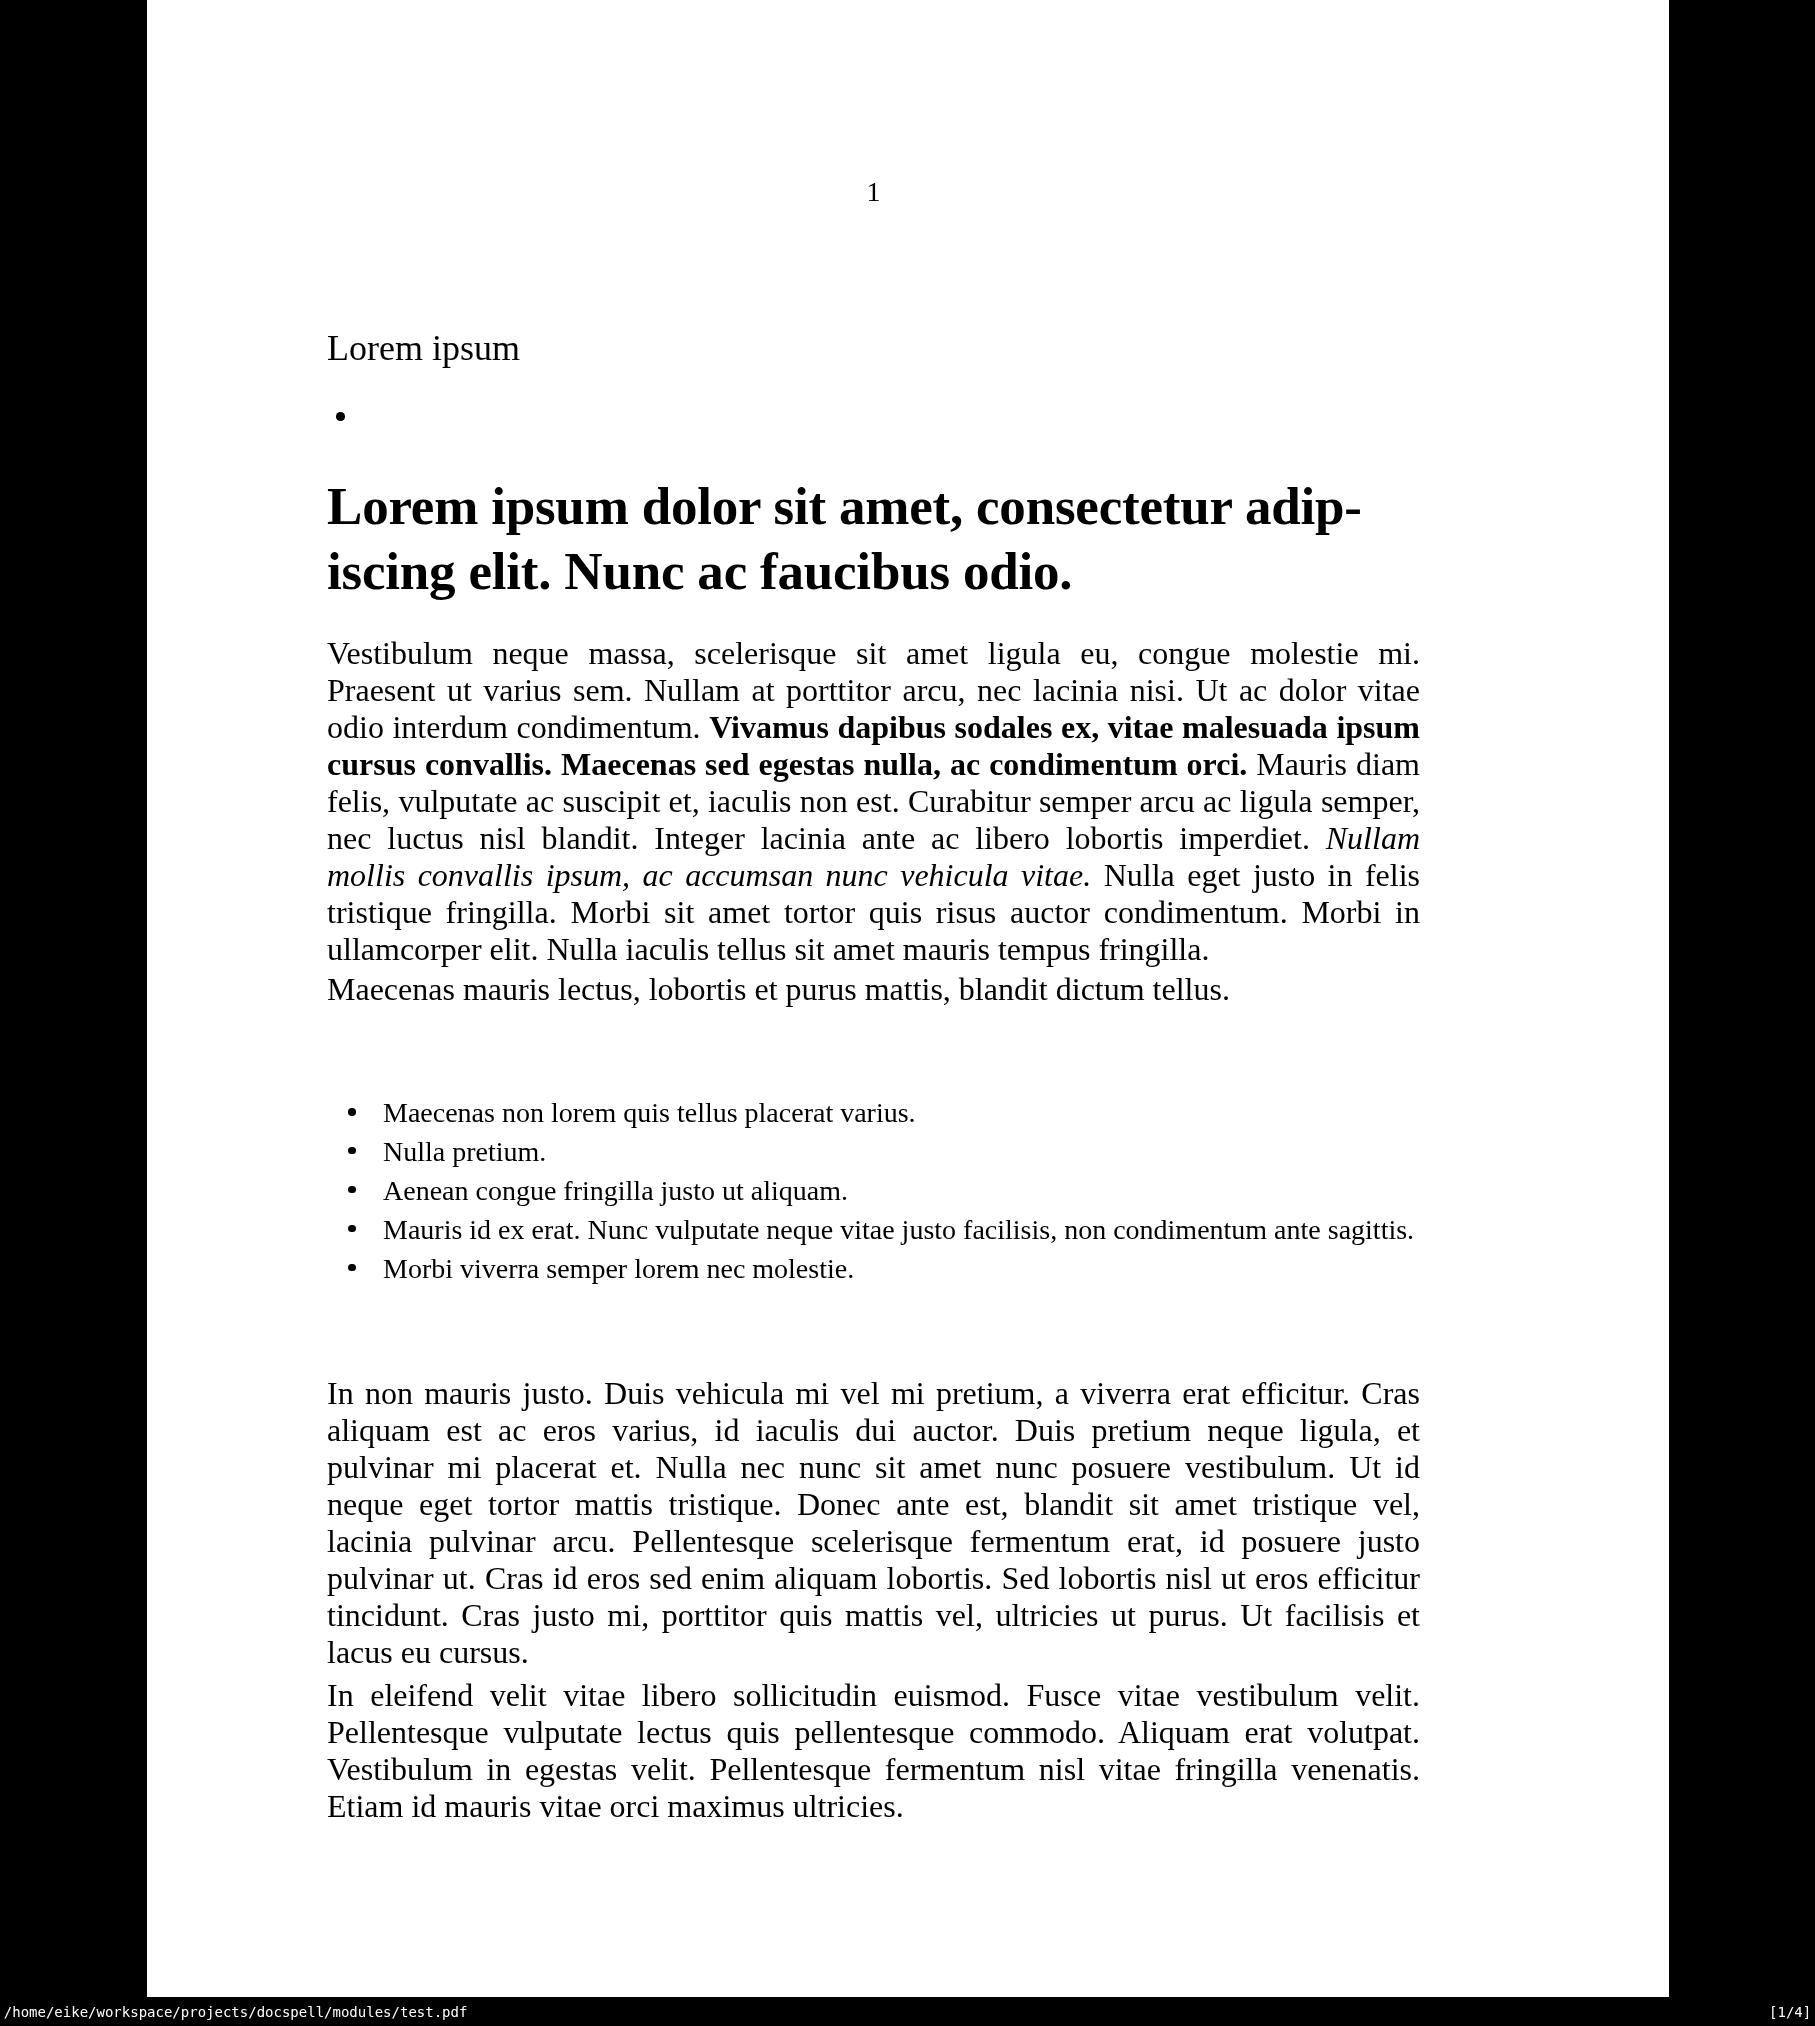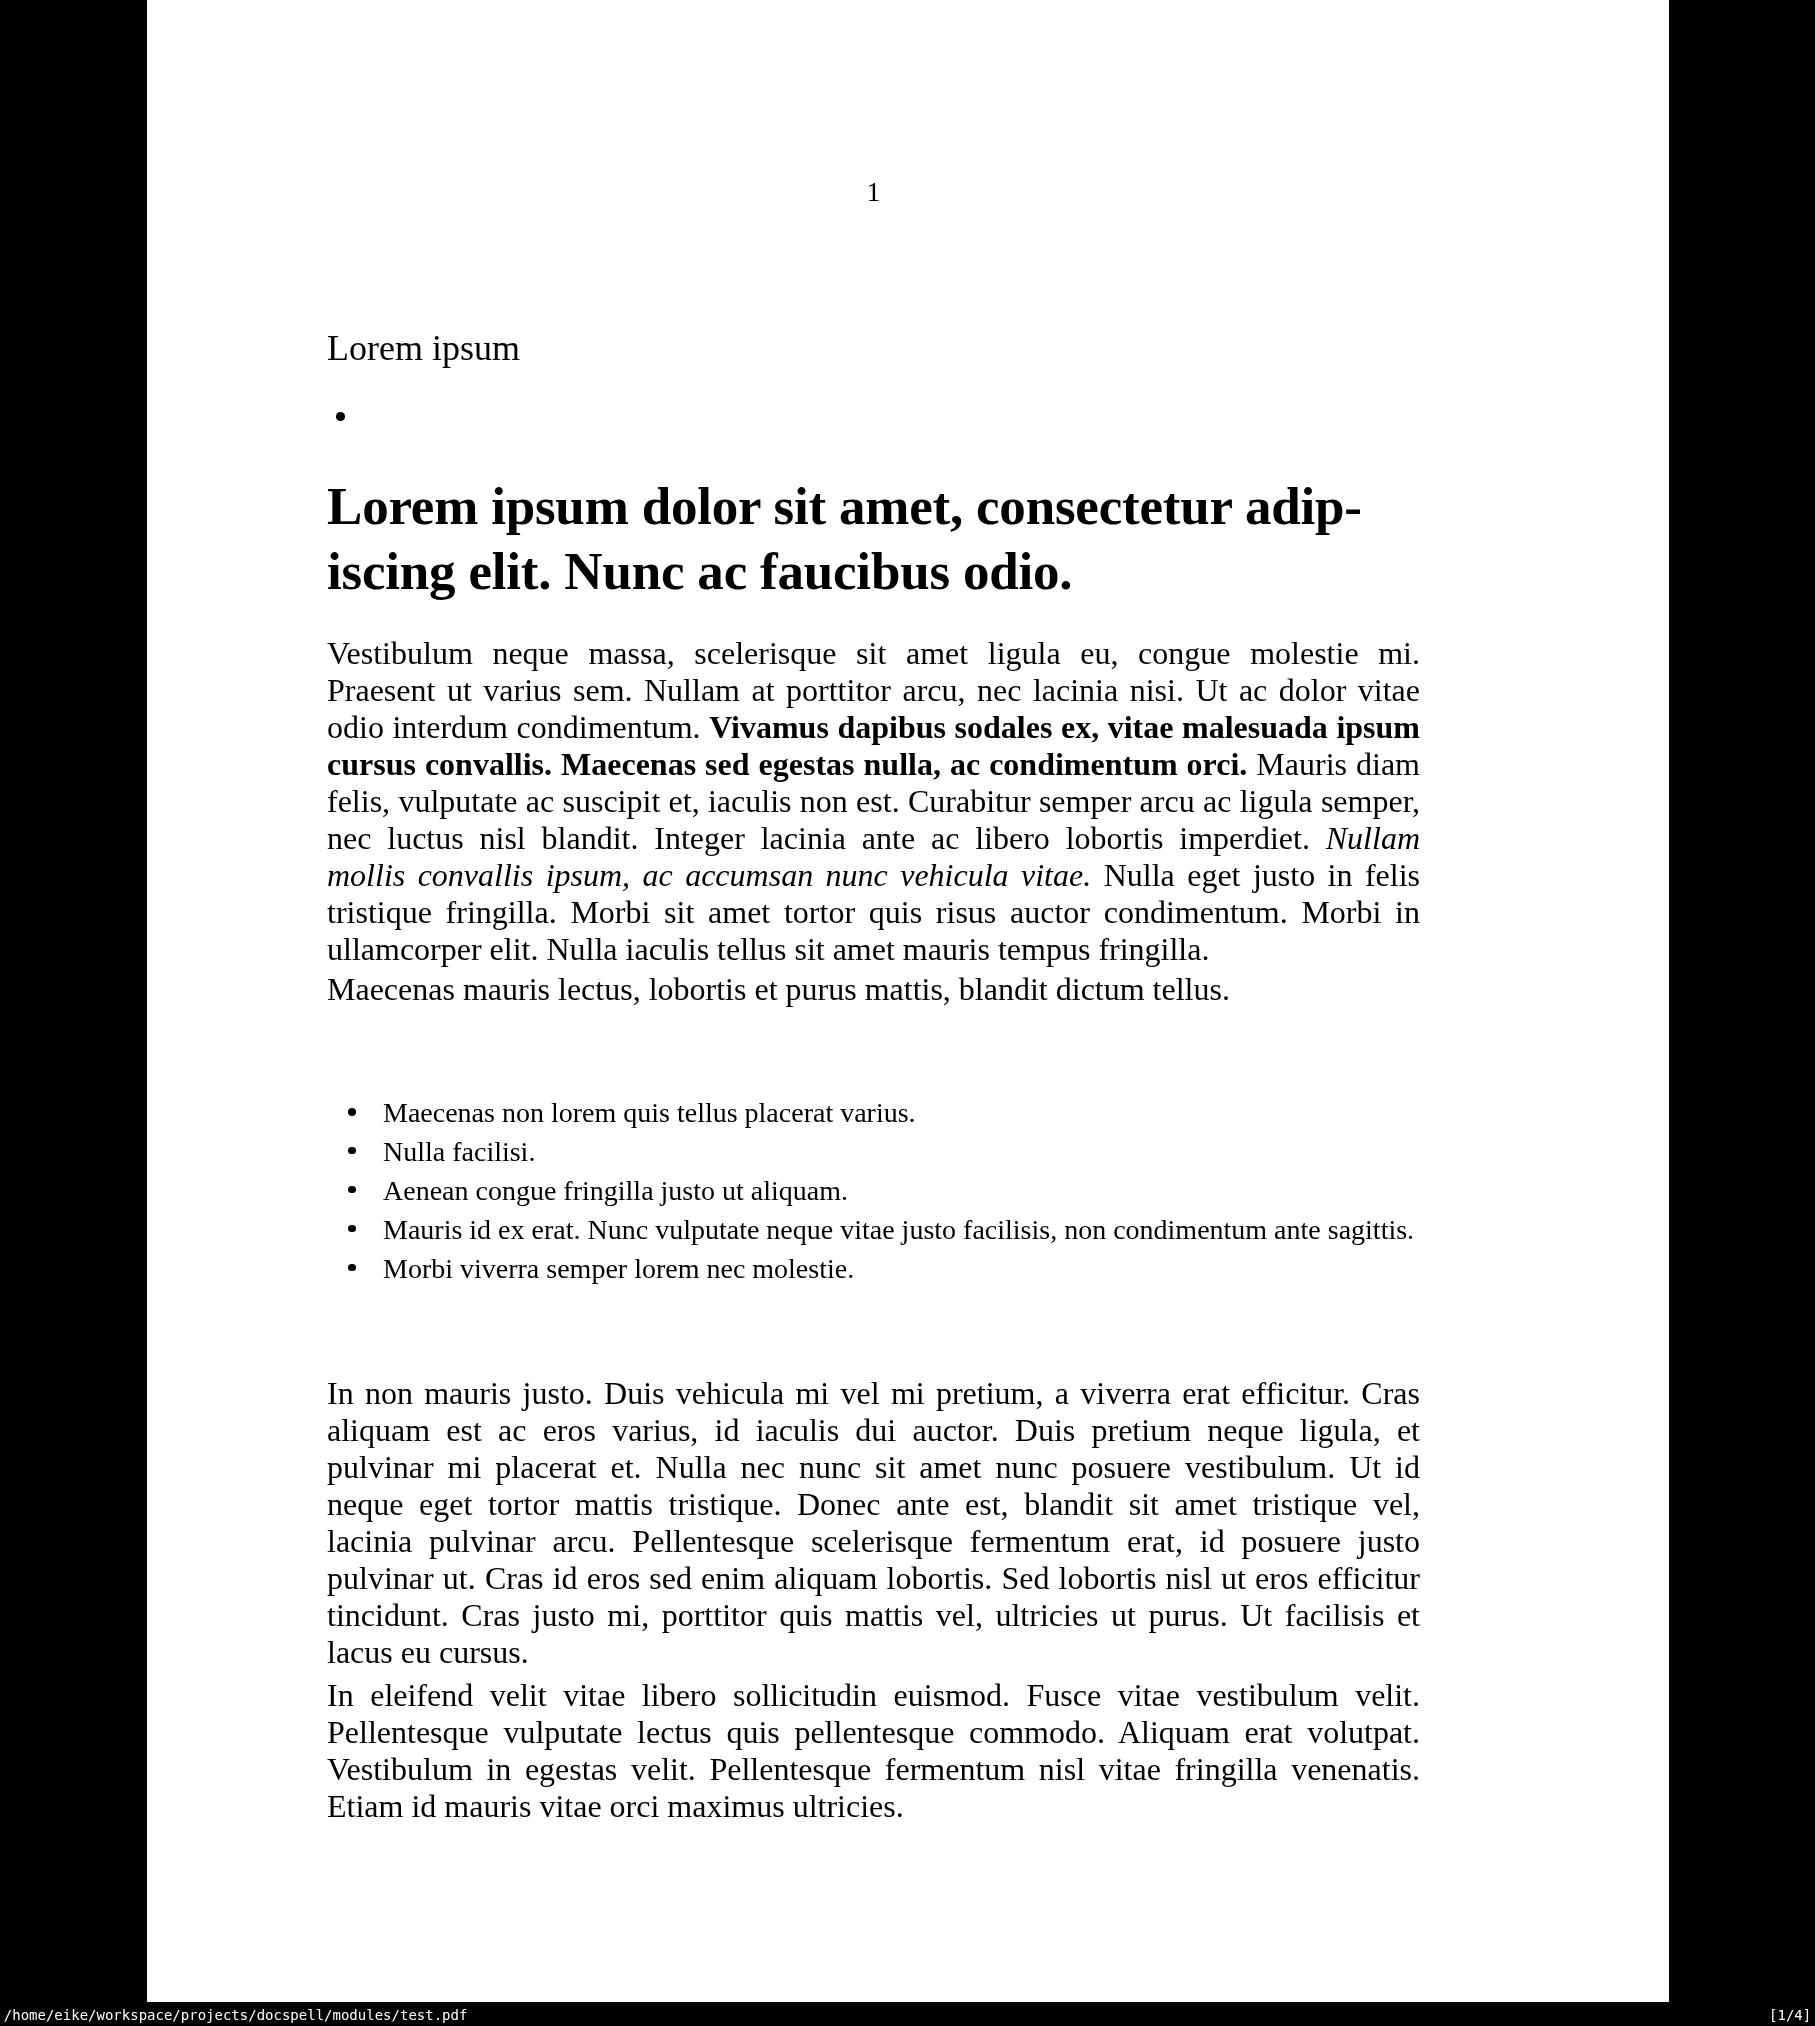--- a/index.html
+++ b/index.html
@@ -82,21 +82,21 @@
   ul.list li .dot {
     position: absolute;
     left: -35px; top: 14px;
     width: 7.6px; height: 7.6px;
     border-radius: 50%;
     background: #000000;
   }
   .statusbar {
     position: absolute;
     left: 0; right: 0; bottom: 0;
-    height: 23px;
+    height: 29px;
     background: #000000;
     color: #ffffff;
     font-family: "DejaVu Sans Mono", monospace;
     font-size: 14px;
     display: flex;
     justify-content: space-between;
     align-items: center;
     padding: 0 3.8px;
   }
 </style>
@@ -113,21 +113,21 @@
     <div class="lone-bullet"></div>
 
     <h1 class="blk heading"><span>Lorem ipsum dolor sit amet, consectetur adip-</span><br><span>iscing elit. Nunc ac faucibus odio.</span></h1>
 
     <p class="blk body p1"><span>Vestibulum neque massa, scelerisque sit amet ligula eu, congue molestie mi. Praesent ut varius sem. Nullam at porttitor arcu, nec lacinia nisi. Ut ac dolor vitae odio interdum condimentum. </span><b>Vivamus dapibus sodales ex, vitae malesuada ipsum cursus convallis. Maecenas sed egestas nulla, ac condimentum orci.</b><span> Mauris diam felis, vulputate ac suscipit et, iaculis non est. Curabitur semper arcu ac ligula semper, nec luctus nisl blandit. Integer lacinia ante ac libero lobortis imperdiet. </span><i>Nullam mollis convallis ipsum, ac accumsan nunc vehicula vitae.</i><span> Nulla eget justo in felis tristique fringilla. Morbi sit amet tortor quis risus auctor condimentum. Morbi in ullamcorper elit. Nulla iaculis tellus sit amet mauris tempus fringilla.</span></p>
 
     <p class="blk body p2">Maecenas mauris lectus, lobortis et purus mattis, blandit dictum tellus.</p>
 
     <ul class="blk list">
       <li><span class="dot"></span><span>Maecenas non lorem quis tellus placerat varius.</span></li>
-      <li><span class="dot"></span><span>Nulla facilisi.</span></li>
+      <li><span class="dot"></span><span>Nulla pretium.</span></li>
       <li><span class="dot"></span><span>Aenean congue fringilla justo ut aliquam.</span></li>
       <li><span class="dot"></span><span>Mauris id ex erat. Nunc vulputate neque vitae justo facilisis, non condimentum ante sagittis.</span></li>
       <li><span class="dot"></span><span>Morbi viverra semper lorem nec molestie.</span></li>
     </ul>
 
     <p class="blk body p3">In non mauris justo. Duis vehicula mi vel mi pretium, a viverra erat efficitur. Cras aliquam est ac eros varius, id iaculis dui auctor. Duis pretium neque ligula, et pulvinar mi placerat et. Nulla nec nunc sit amet nunc posuere vestibulum. Ut id neque eget tortor mattis tristique. Donec ante est, blandit sit amet tristique vel, lacinia pulvinar arcu. Pellentesque scelerisque fermentum erat, id posuere justo pulvinar ut. Cras id eros sed enim aliquam lobortis. Sed lobortis nisl ut eros efficitur tincidunt. Cras justo mi, porttitor quis mattis vel, ultricies ut purus. Ut facilisis et lacus eu cursus.</p>
 
     <p class="blk body p4">In eleifend velit vitae libero sollicitudin euismod. Fusce vitae vestibulum velit. Pellentesque vulputate lectus quis pellentesque commodo. Aliquam erat volutpat. Vestibulum in egestas velit. Pellentesque fermentum nisl vitae fringilla venenatis. Etiam id mauris vitae orci maximus ultricies.</p>
 
   </div>

